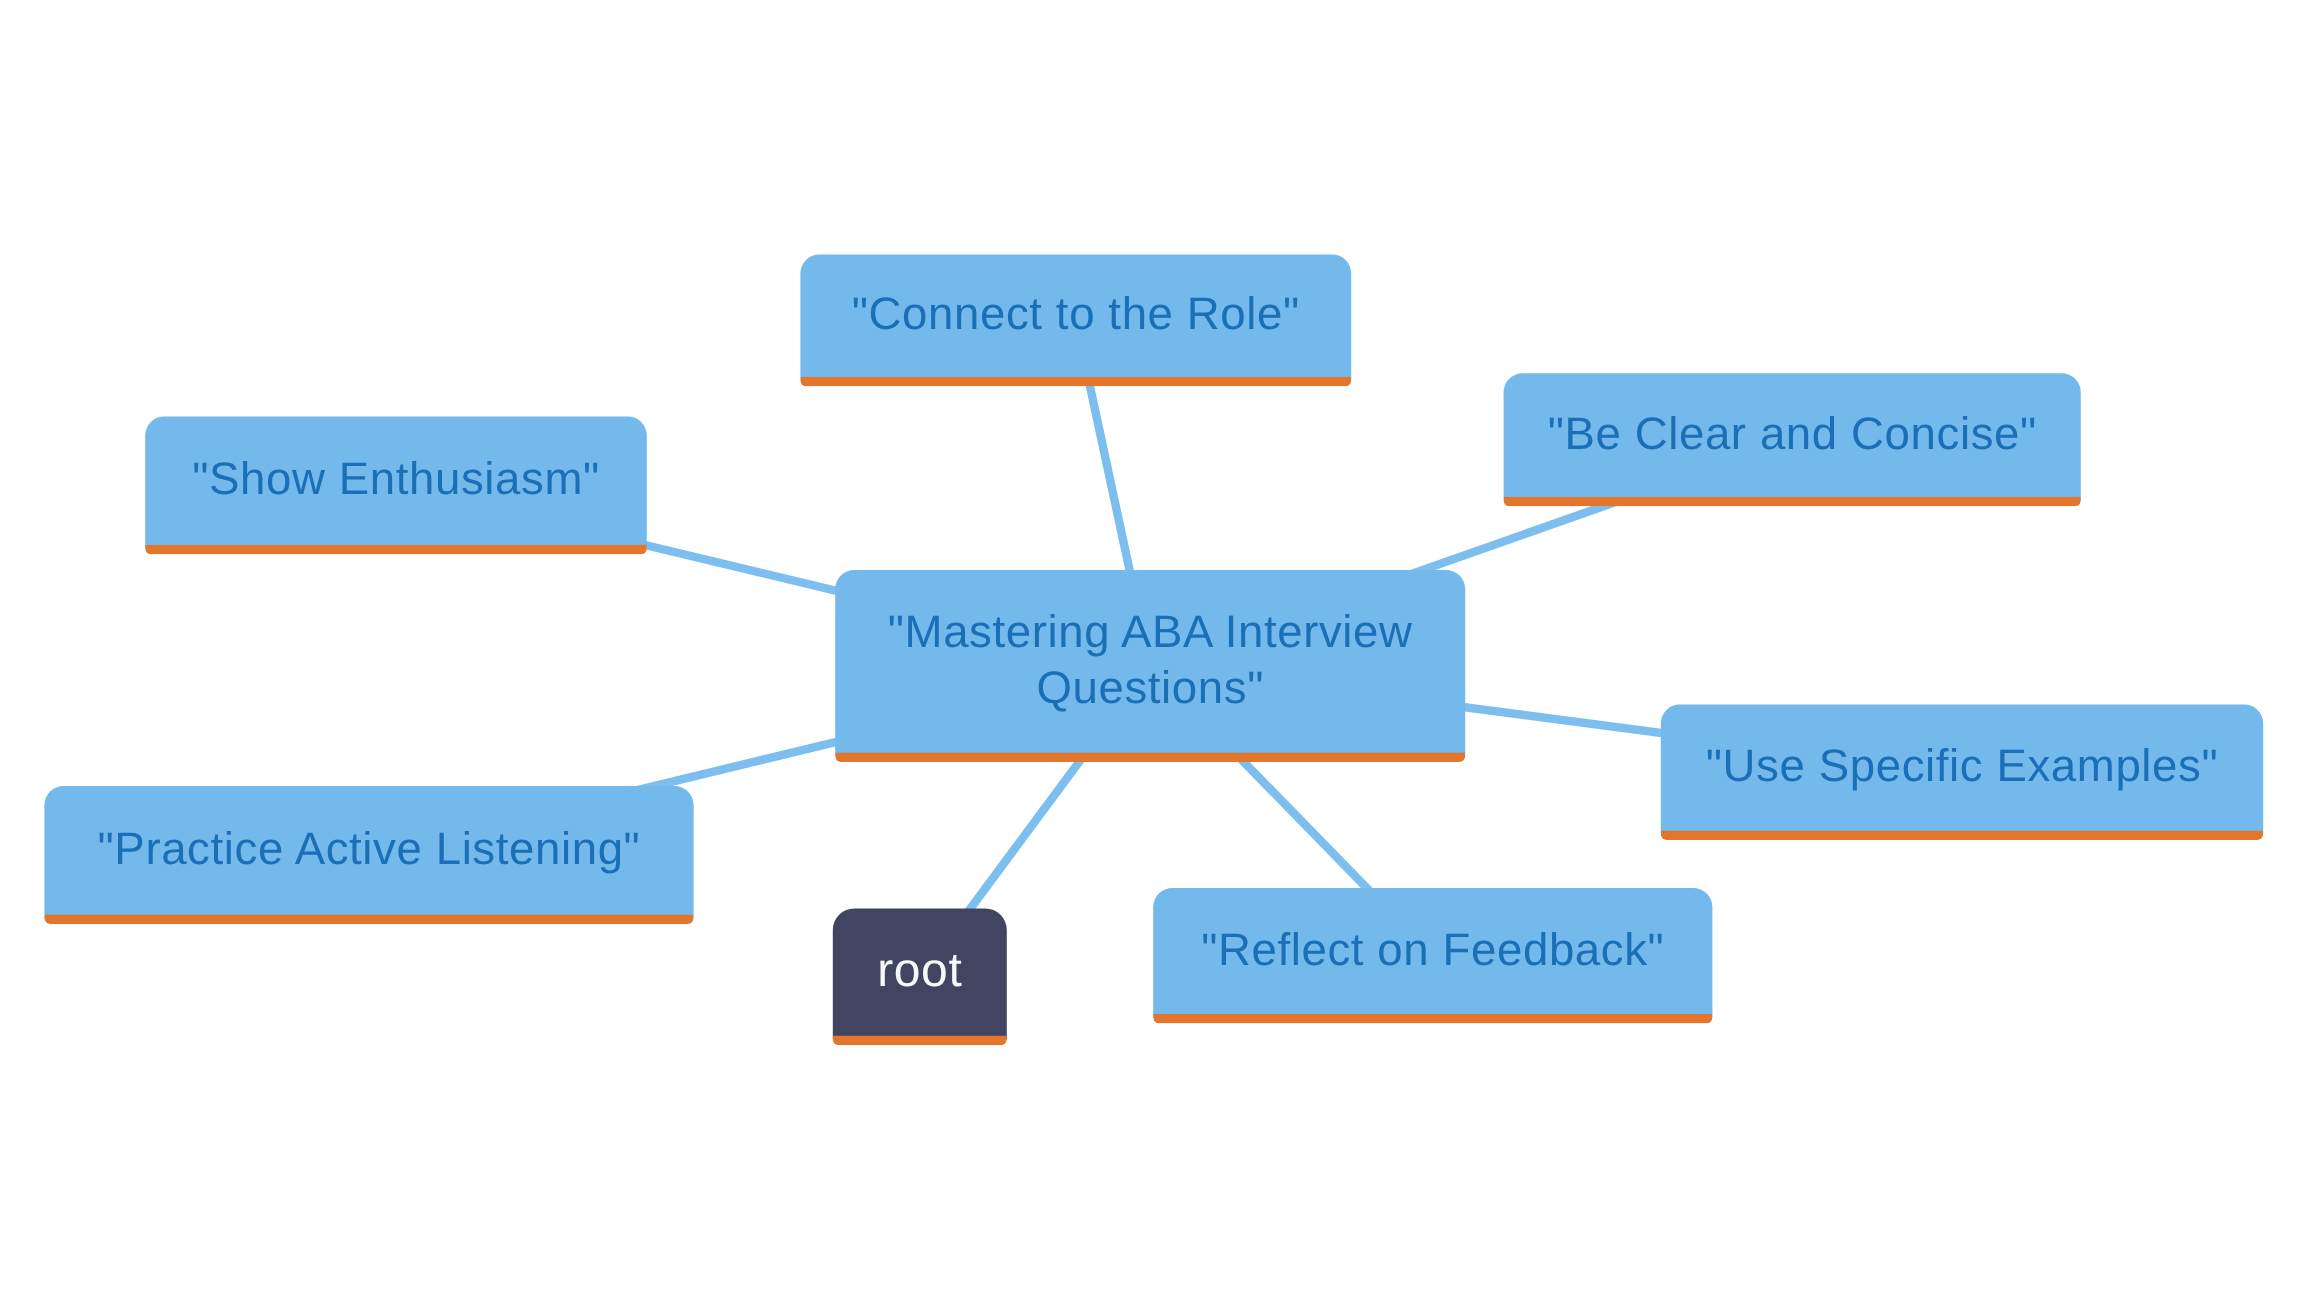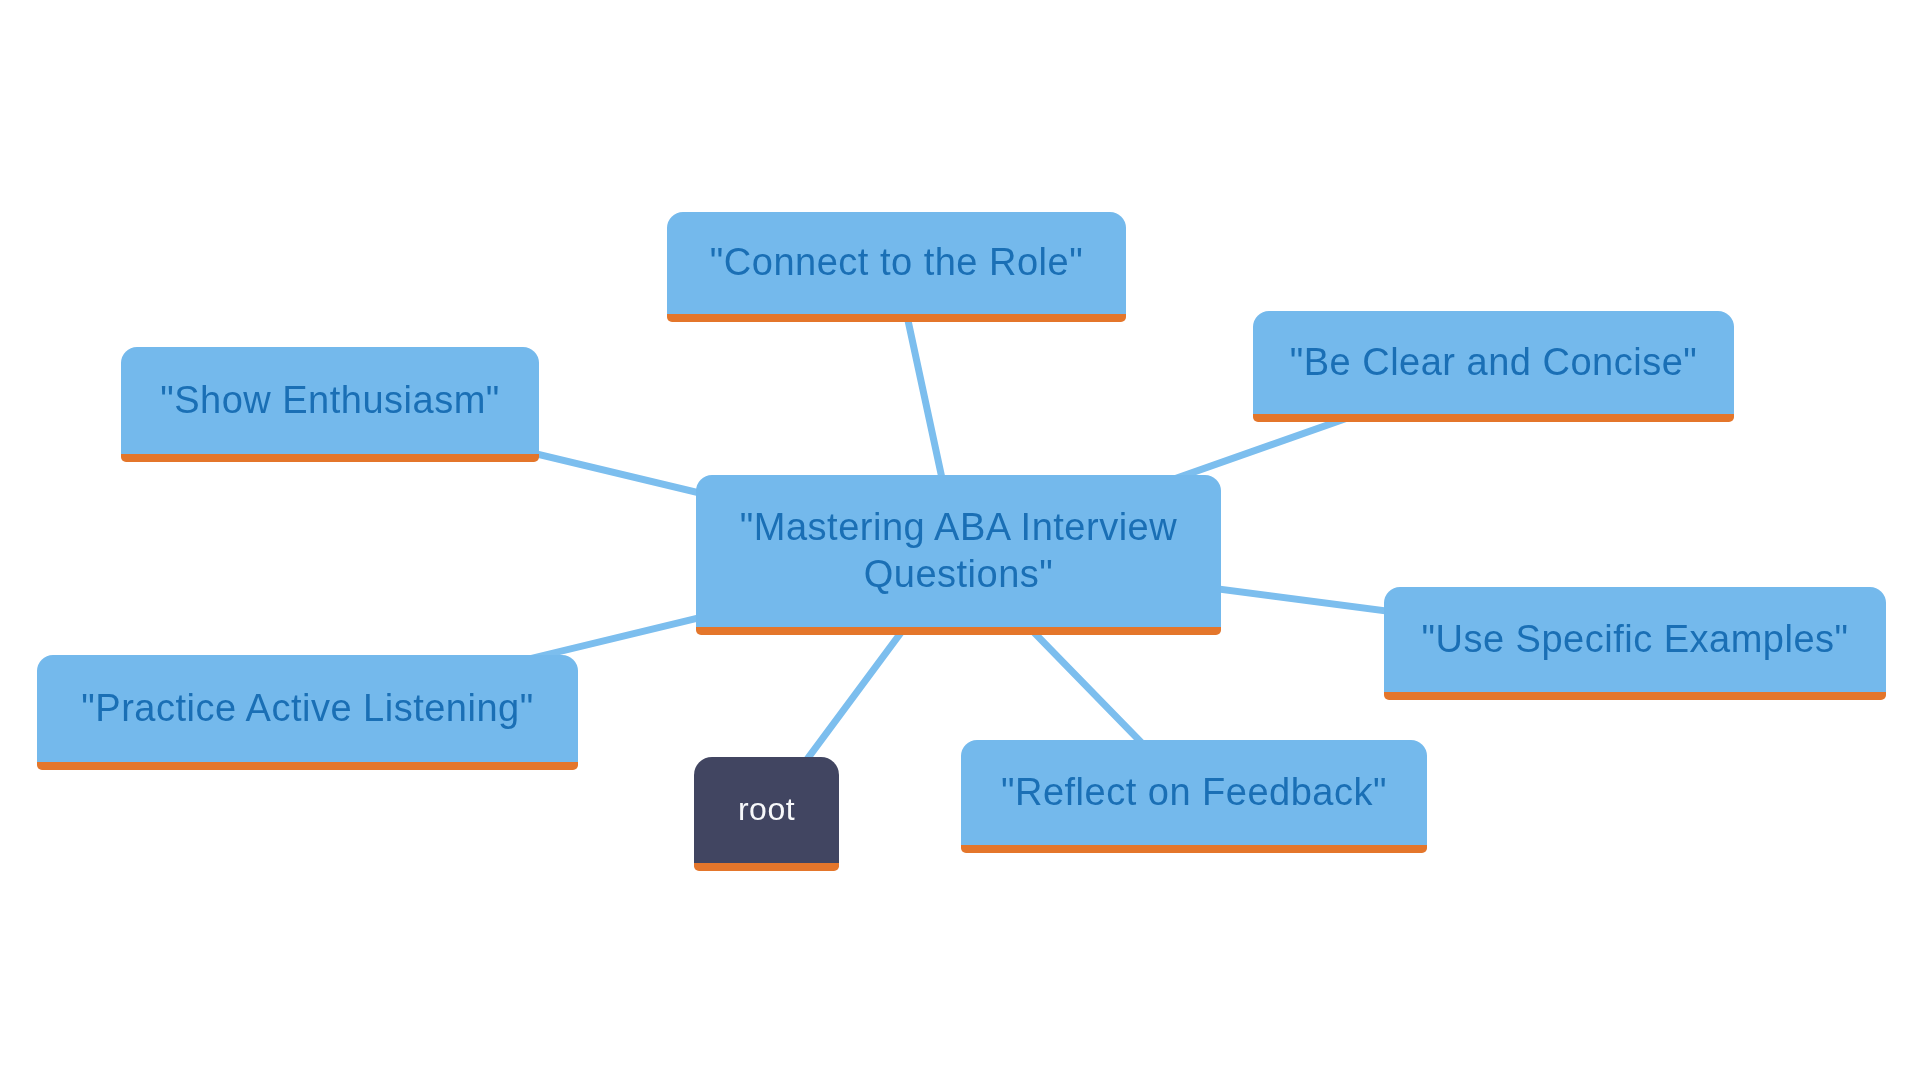--- a/index.html
+++ b/index.html
@@ -40,21 +40,21 @@
   }
   .node.branch {
     background: var(--node-fill);
     color: var(--node-text);
     border-bottom: 8px solid var(--underline);
   }
   .node.root {
     background: var(--root-fill);
     color: var(--root-text);
     border-bottom: 8px solid var(--underline);
-    font-size: 32px;
+    font-size: 40px;
     border-radius: 18px 18px 5px 5px;
     text-align: right;
   }
 </style>
 </head>
 <body>
 
 <div class="mindmap-canvas">
   <svg class="edge-layer" viewBox="0 0 1920 1080" xmlns="http://www.w3.org/2000/svg">
       <line x1="958.5" y1="555" x2="896.5" y2="267" stroke="#7CBEEE" stroke-width="7" stroke-linecap="round"></line>

